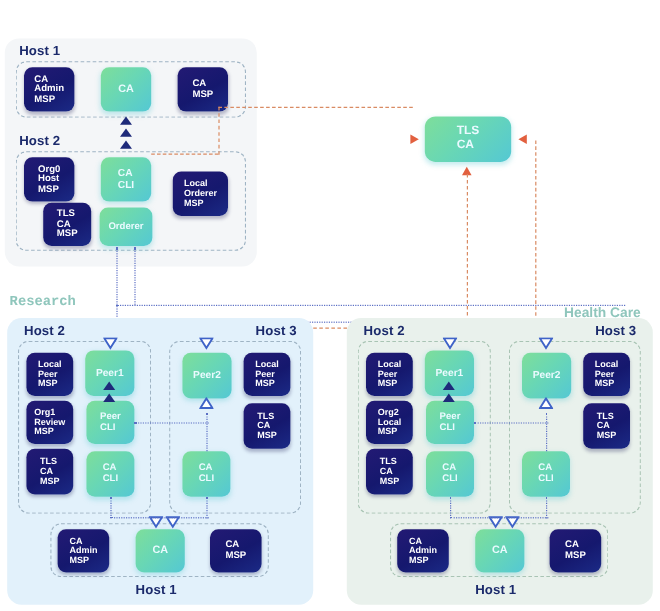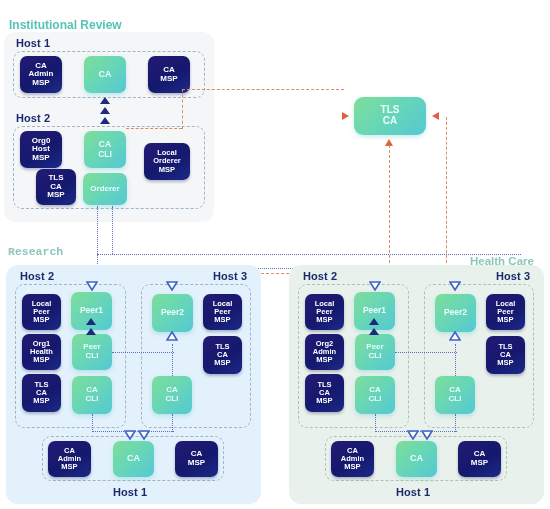--- a/index.html
+++ b/index.html
@@ -8,21 +8,21 @@
     background: #ffffff;
     font-family: "Liberation Sans", sans-serif;
     position: relative;
     overflow: hidden;
   }
 
   
   .node {
     position: absolute;
     display: flex; align-items: center; justify-content: center;
-    text-align: center;
+    text-align: left;
     font-weight: bold;
     line-height: 1.08;
     border-radius: 7px;
     white-space: pre-line;
   }
   .node.msp {
     background: linear-gradient(150deg,#231a74 0%,#15186e 55%,#1b2a86 100%);
     color: #ffffff;
     box-shadow: 0 2px 3px rgba(20,20,80,.28);
   }
@@ -78,21 +78,21 @@
   .ah-right { border-top:4.5px solid transparent; border-bottom:4.5px solid transparent; border-left:7px solid #e2603f; }
   .ah-left  { border-top:4.5px solid transparent; border-bottom:4.5px solid transparent; border-right:7px solid #e2603f; }
   .ah-up-open { border-left:4.5px solid transparent; border-right:4.5px solid transparent; border-bottom:7px solid #e2603f; }
 
   .open-tri-svg { position:absolute; }
 </style>
 </head>
 <body>
 
 <div class="regionlabel title" style="left:9px; top:3px;">
-  <span>Institutional Review</span><br>
+  <br>
   <span class="sub">Board (IRB)</span>
 </div>
 
 <div class="panel panel-irb" style="left:4px; top:32px; width:210px; height:190px;"></div>
 
 <div class="hostlabel" style="left:16px; top:37px;">Host 1</div>
 <div class="hostbox" style="left:13px; top:51px; width:192px; height:47px;"></div>
 
 <div class="node msp" style="left:20px; top:56px; width:42px; height:37px; font-size:8px;">CA
 Admin
@@ -164,21 +164,21 @@
 <div class="panel panel-res" style="left:6px; top:265px; width:255px; height:239px;"></div>
 
 <div class="hostlabel" style="left:20px; top:270px;">Host 2</div>
 <div class="hostbox" style="left:15px; top:284px; width:111px; height:144px;"></div>
 
 <div class="node msp" style="left:22px; top:294px; width:39px; height:36px; font-size:7.5px;">Local
 Peer
 MSP</div>
 <div class="node svc" style="left:71px; top:292px; width:41px; height:38px; font-size:8.5px;">Peer1</div>
 <div class="node msp" style="left:22px; top:334px; width:39px; height:36px; font-size:7.5px;">Org1
-Health
+Review
 MSP</div>
 <div class="node svc" style="left:72px; top:334px; width:40px; height:36px; font-size:8px;">Peer
 CLI</div>
 <div class="node msp" style="left:22px; top:374px; width:39px; height:38px; font-size:7.5px;">TLS
 CA
 MSP</div>
 <div class="node svc" style="left:72px; top:376px; width:40px; height:38px; font-size:8px;">CA
 CLI</div>
 
 <div class="hostlabel" style="left:213px; top:270px;">Host 3</div>
@@ -236,21 +236,21 @@
 <div class="panel panel-hc" style="left:289px; top:265px; width:255px; height:239px;"></div>
 
 <div class="hostlabel" style="left:303px; top:270px;">Host 2</div>
 <div class="hostbox green" style="left:298px; top:284px; width:111px; height:144px;"></div>
 
 <div class="node msp" style="left:305px; top:294px; width:39px; height:36px; font-size:7.5px;">Local
 Peer
 MSP</div>
 <div class="node svc" style="left:354px; top:292px; width:41px; height:38px; font-size:8.5px;">Peer1</div>
 <div class="node msp" style="left:305px; top:334px; width:39px; height:36px; font-size:7.5px;">Org2
-Admin
+Local
 MSP</div>
 <div class="node svc" style="left:355px; top:334px; width:40px; height:36px; font-size:8px;">Peer
 CLI</div>
 <div class="node msp" style="left:305px; top:374px; width:39px; height:38px; font-size:7.5px;">TLS
 CA
 MSP</div>
 <div class="node svc" style="left:355px; top:376px; width:40px; height:38px; font-size:8px;">CA
 CLI</div>
 
 <div class="hostlabel" style="left:496px; top:270px;">Host 3</div>

